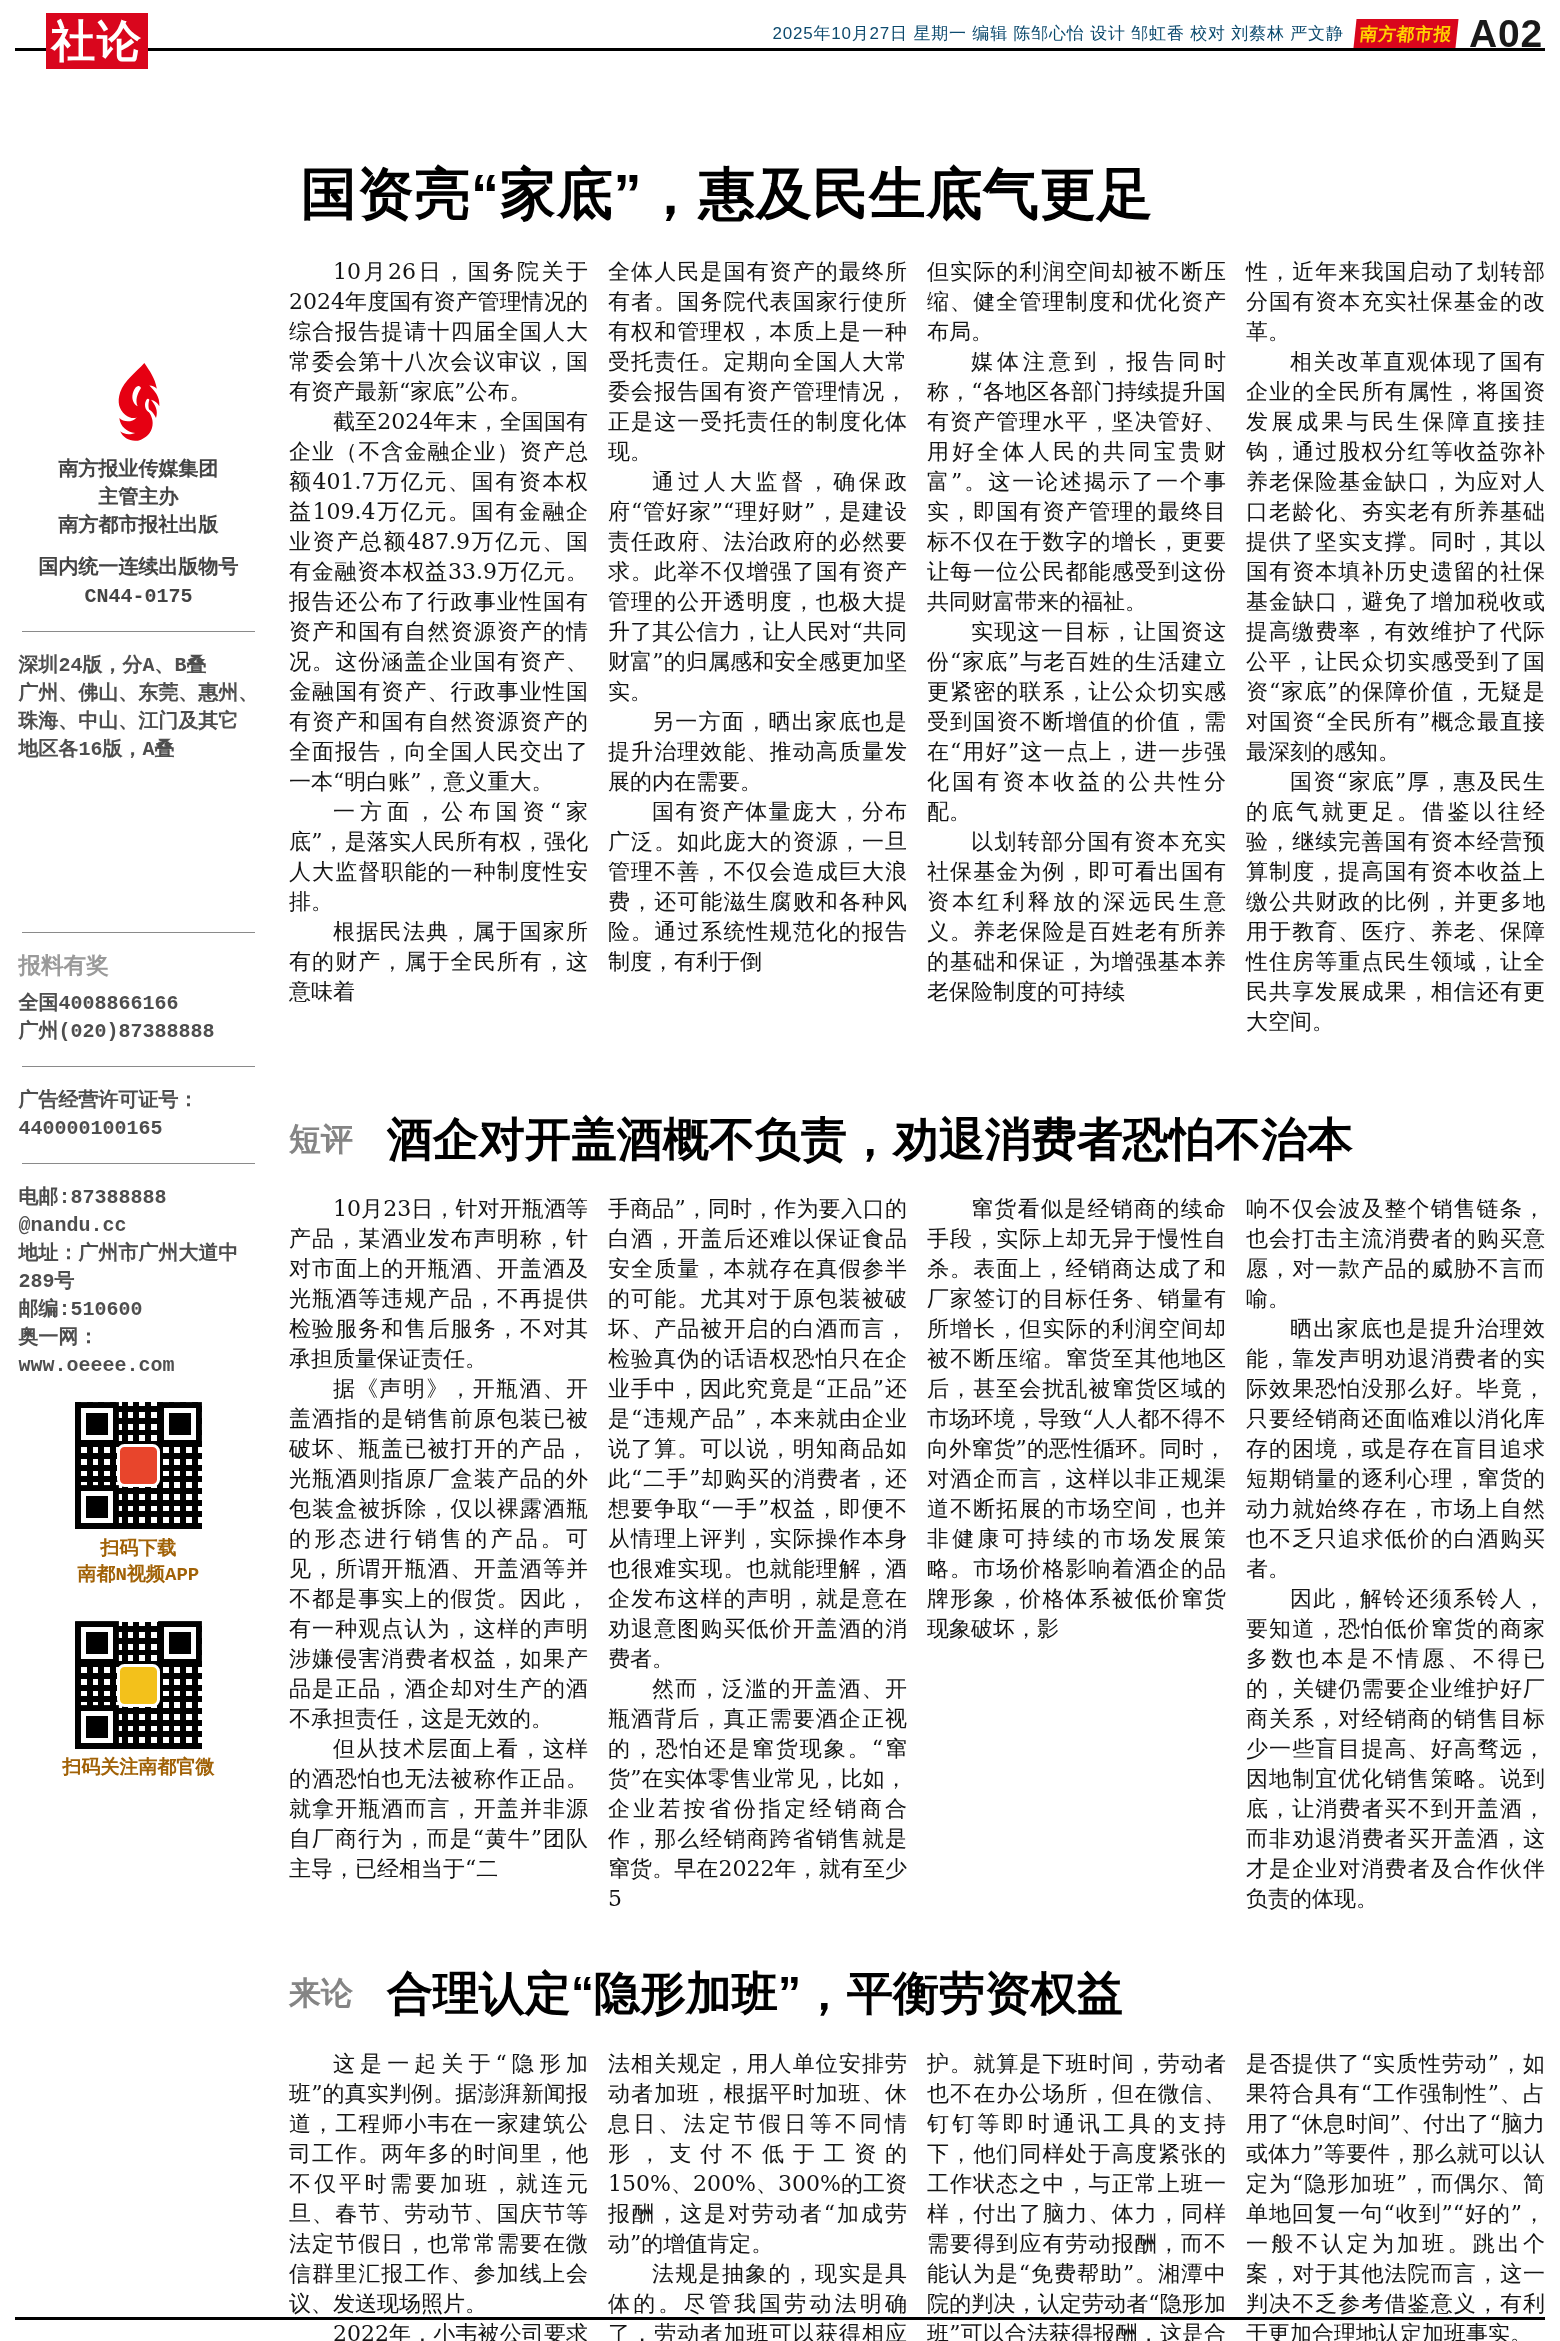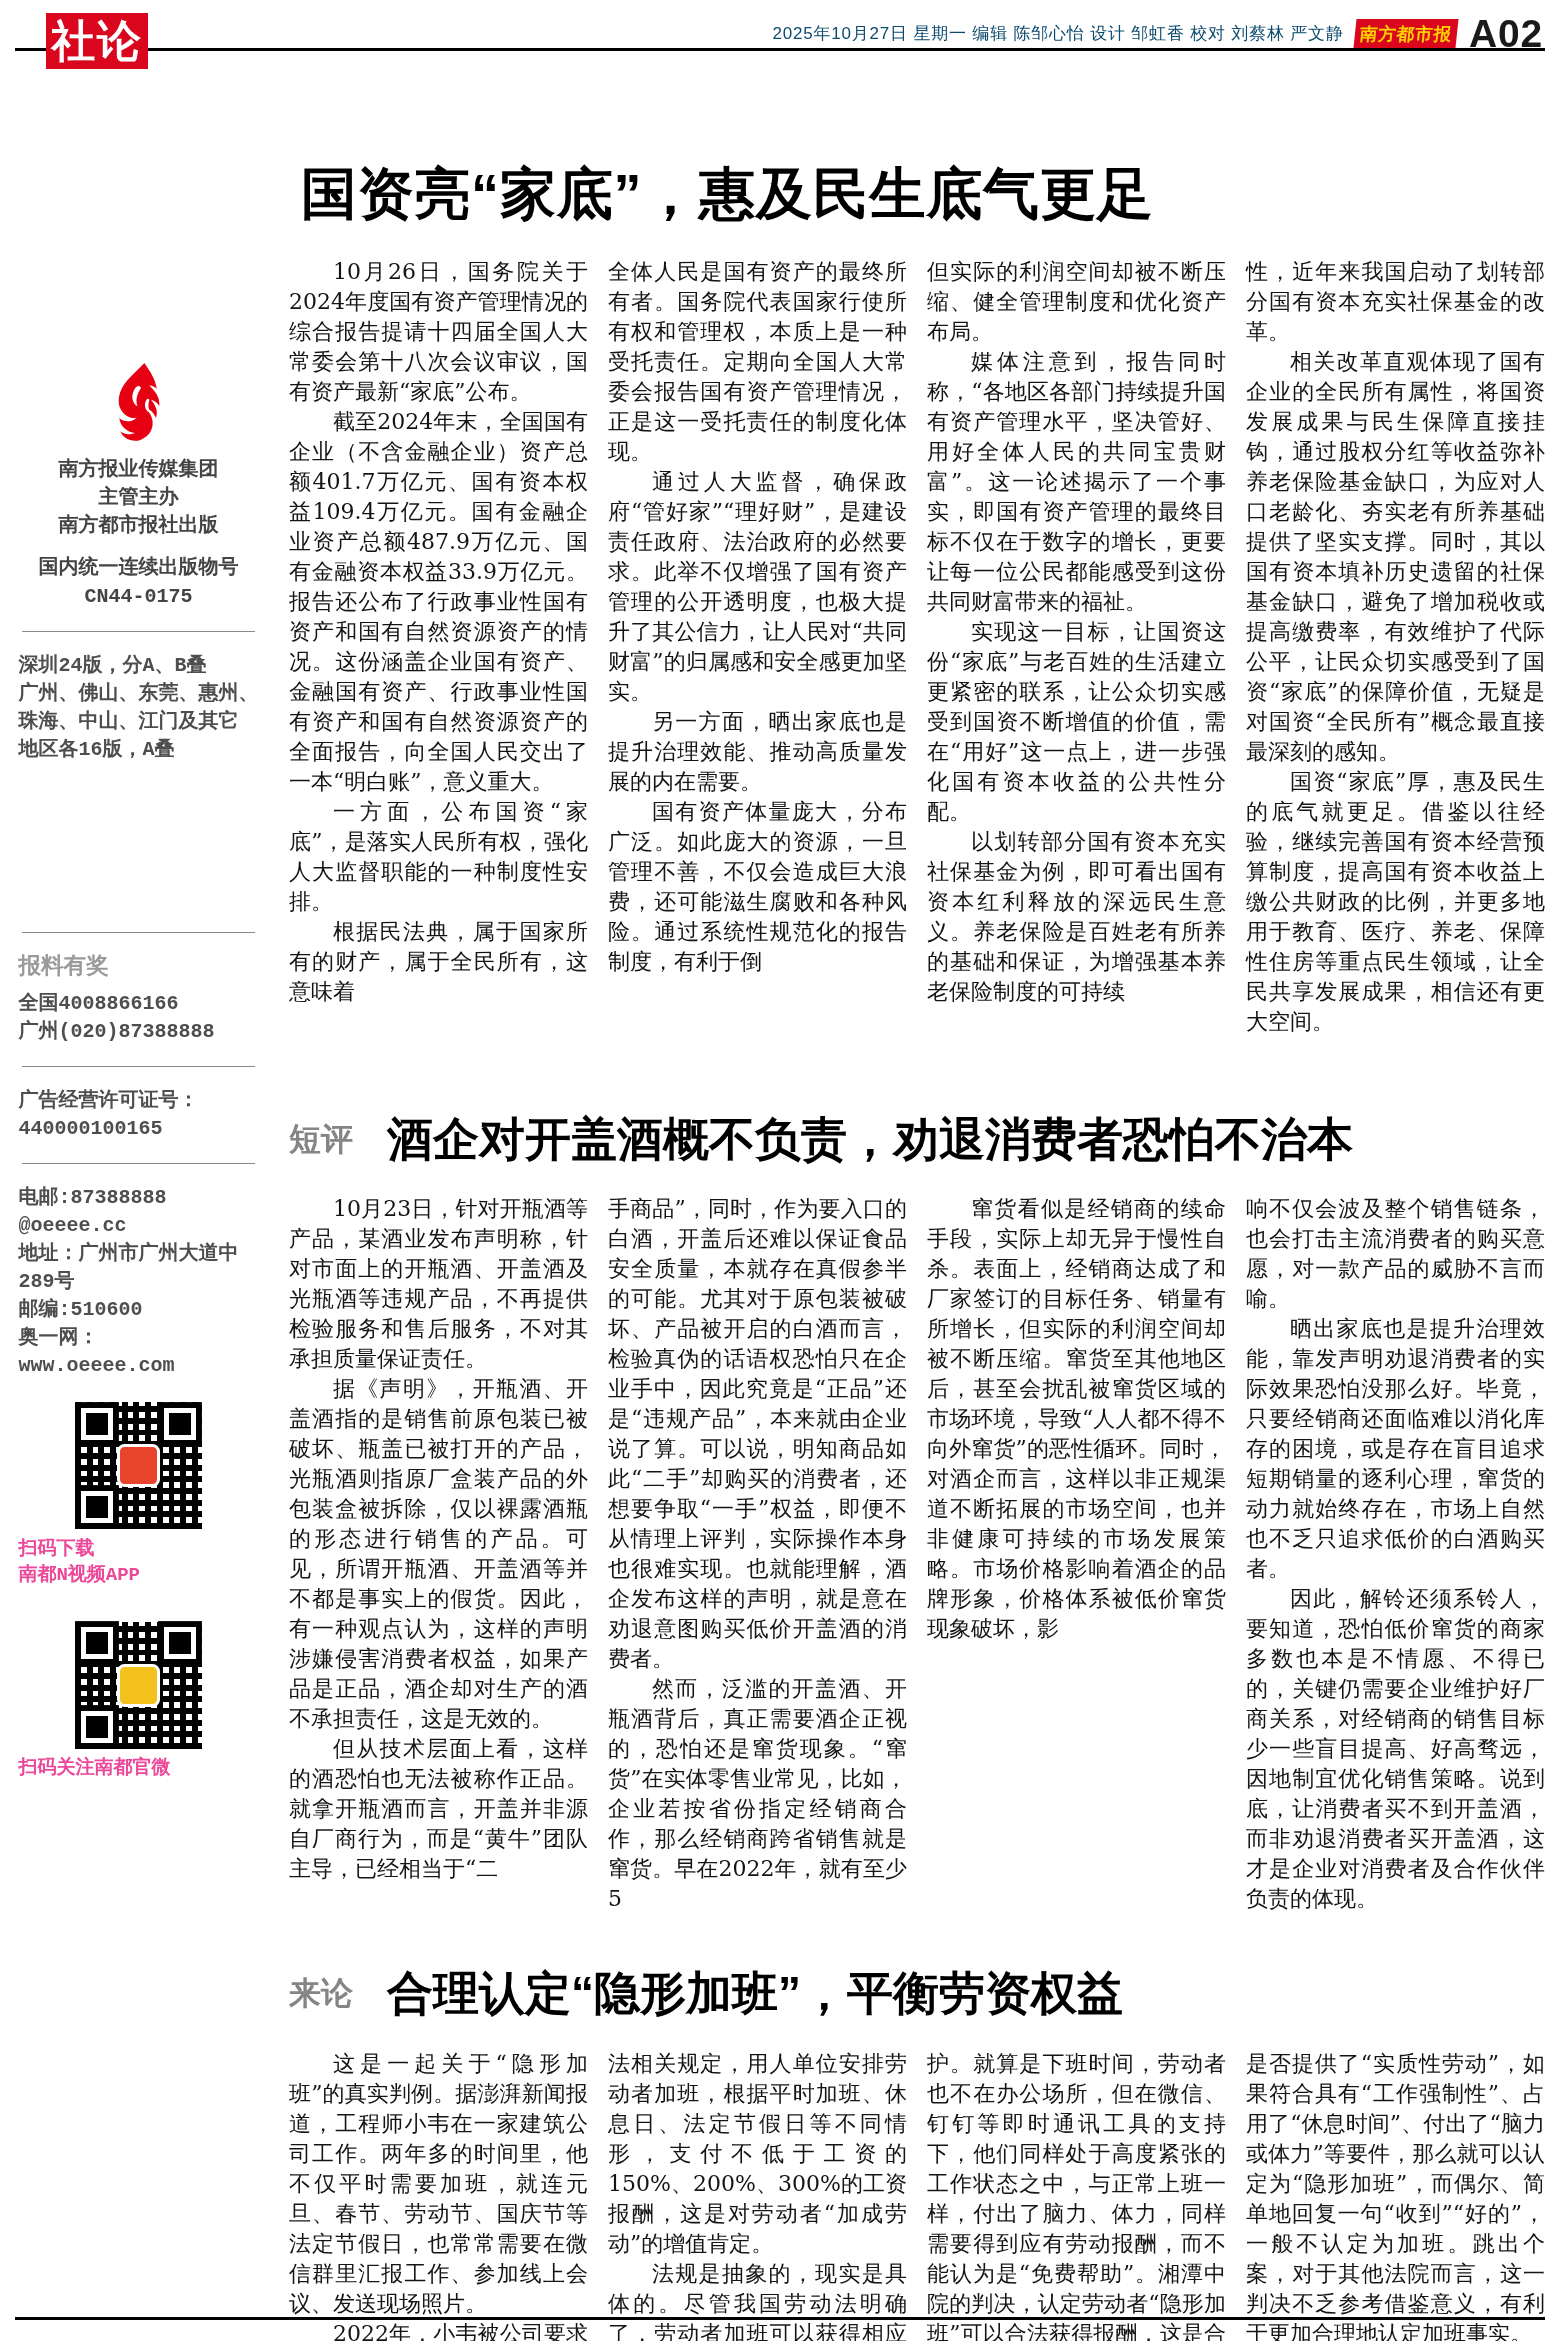--- a/index.html
+++ b/index.html
@@ -28,21 +28,21 @@
       background:
         repeating-linear-gradient(0deg,#000 0 5.9px,rgba(255,255,255,0) 5.9px 11.7px),
         repeating-linear-gradient(90deg,#000 0 5.9px,#fff 5.9px 11.7px);}
   .qr .f{position:absolute;width:22px;height:22px;background:#000;border:5.9px solid #fff;
          box-shadow:0 0 0 5.9px #000;}
   .qr .f.tl{left:5.9px;top:5.9px}.qr .f.tr{right:5.9px;top:5.9px}.qr .f.bl{left:5.9px;bottom:5.9px}
   .qr .logo1{position:absolute;inset:0;margin:auto;width:37px;height:37px;border-radius:7.5px;
              background:#e8452c;border:3.4px solid #fff;}
   .qr .logo2{position:absolute;inset:0;margin:auto;width:37px;height:37px;border-radius:7.5px;
              background:#f3c11b;border:3.4px solid #fff;}
-  .qr-caption{color:#ec4899;font-weight:bold;font-size:19px;line-height:26px;}
+  .qr-caption{text-align:center;color:#a16207;font-weight:bold;font-size:19px;line-height:26px;}
   
   #main{position:absolute;left:289px;top:92px;width:1256px;}
   .art-head{display:flex;align-items:center;gap:34px;}
   .art-label{color:#858585;font-weight:900;font-size:32px;flex:0 0 auto;}
   h1.t1{font-size:56px;font-weight:900;letter-spacing:0.8px;margin:0;padding-left:11.7px;color:#000;
         font-family:"Liberation Sans", sans-serif;}
   h2.t2{font-size:46px;font-weight:900;letter-spacing:0px;margin:0;color:#000;}
   .article{margin:0;}
   #article1{margin-top:65px;}
   #article2{margin-top:72px;}
@@ -85,21 +85,21 @@
     <div class="side-left">地区各16版，A叠</div>
     <hr class="side-hr" style="margin-top:168px">
     <div class="tip-label">报料有奖</div>
     <div class="side-left">全国4008866166</div>
     <div class="side-left">广州(020)87388888</div>
     <hr class="side-hr">
     <div class="side-left">广告经营许可证号：</div>
     <div class="side-left">440000100165</div>
     <hr class="side-hr">
     <div class="side-left">电邮:87388888</div>
-    <div class="side-left">@oeeee.cc</div>
+    <div class="side-left">@nandu.cc</div>
     <div class="side-left">地址：广州市广州大道中</div>
     <div class="side-left">289号</div>
     <div class="side-left">邮编:510600</div>
     <div class="side-left">奥一网：</div>
     <div class="side-left">www.oeeee.com</div>
     <div class="qr">
       <div class="f tl"></div>
       <div class="f tr"></div>
       <div class="f bl"></div>
       <div class="logo1"></div>

